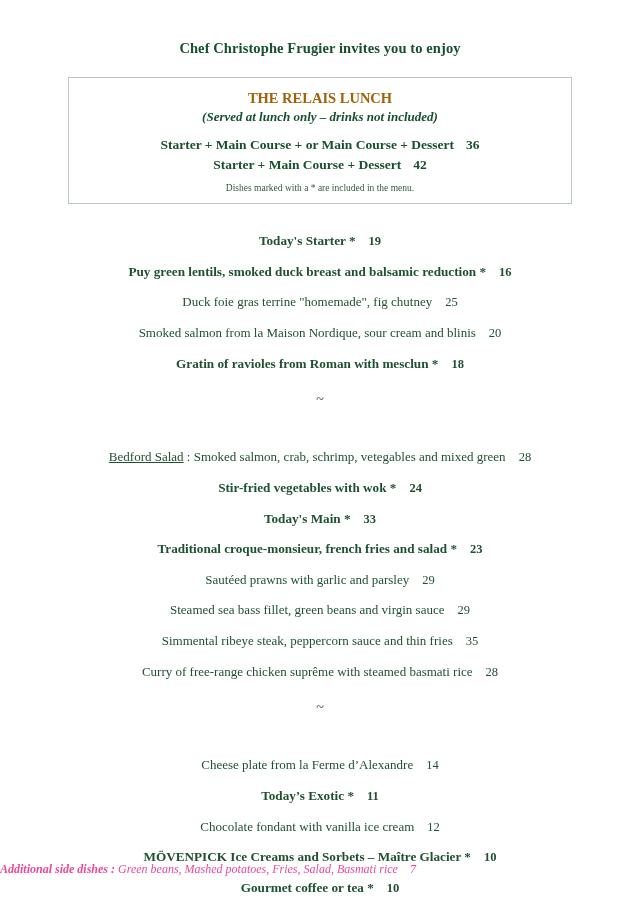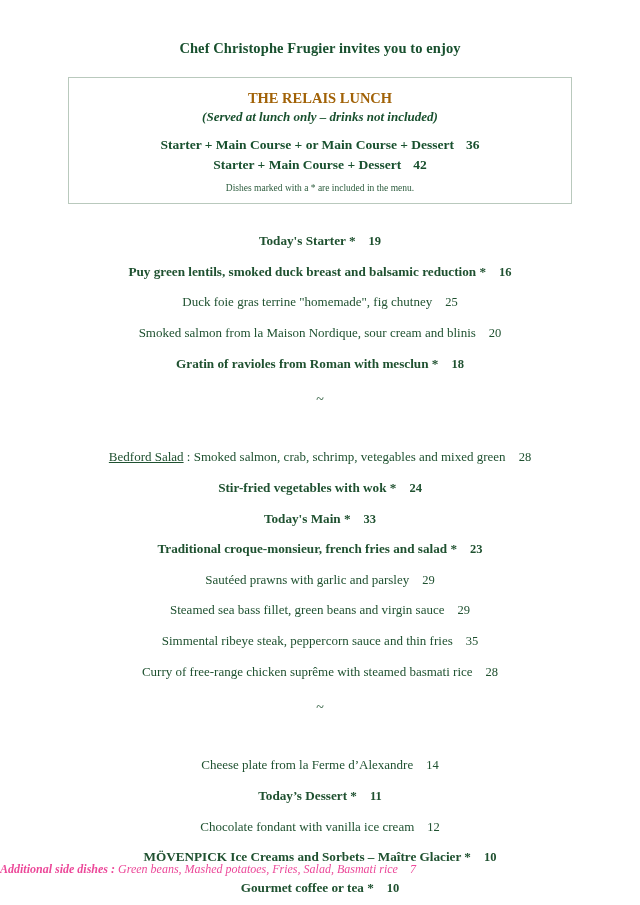--- a/index.html
+++ b/index.html
@@ -181,21 +181,21 @@
     </div>
   </div>
 
   <div class="sep">~</div>
 
   <div class="items">
     <div class="item">
       <span class="name">Cheese plate from la Ferme d’Alexandre</span><span class="price">14</span>
     </div>
     <div class="item bold">
-      <span class="name">Today’s Dessert *</span><span class="price">11</span>
+      <span class="name">Today’s Exotic *</span><span class="price">11</span>
     </div>
     <div class="item">
       <span class="name">Chocolate fondant with vanilla ice cream</span><span class="price">12</span>
     </div>
     <div class="item bold">
       <span class="name">MÖVENPICK Ice Creams and Sorbets – Maître Glacier *</span><span class="price">10</span>
     </div>
     <div class="item bold">
       <span class="name">Gourmet coffee or tea *</span><span class="price">10</span>
     </div>

